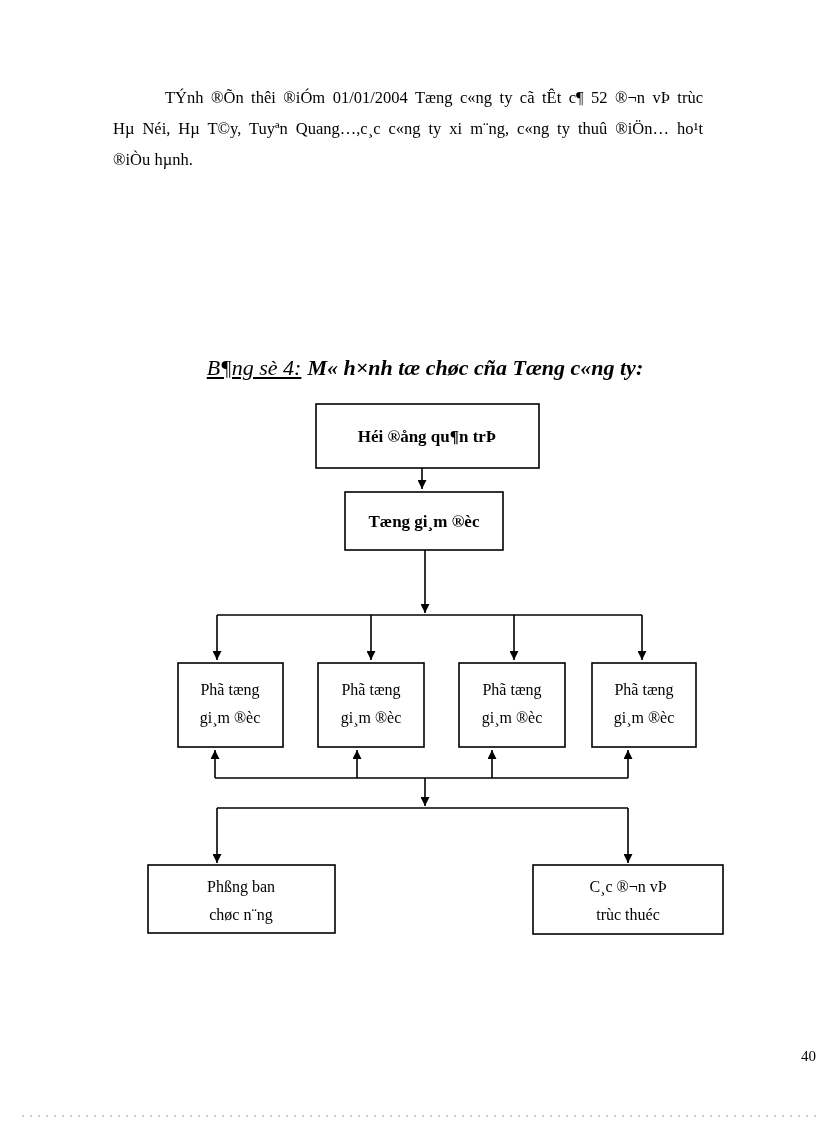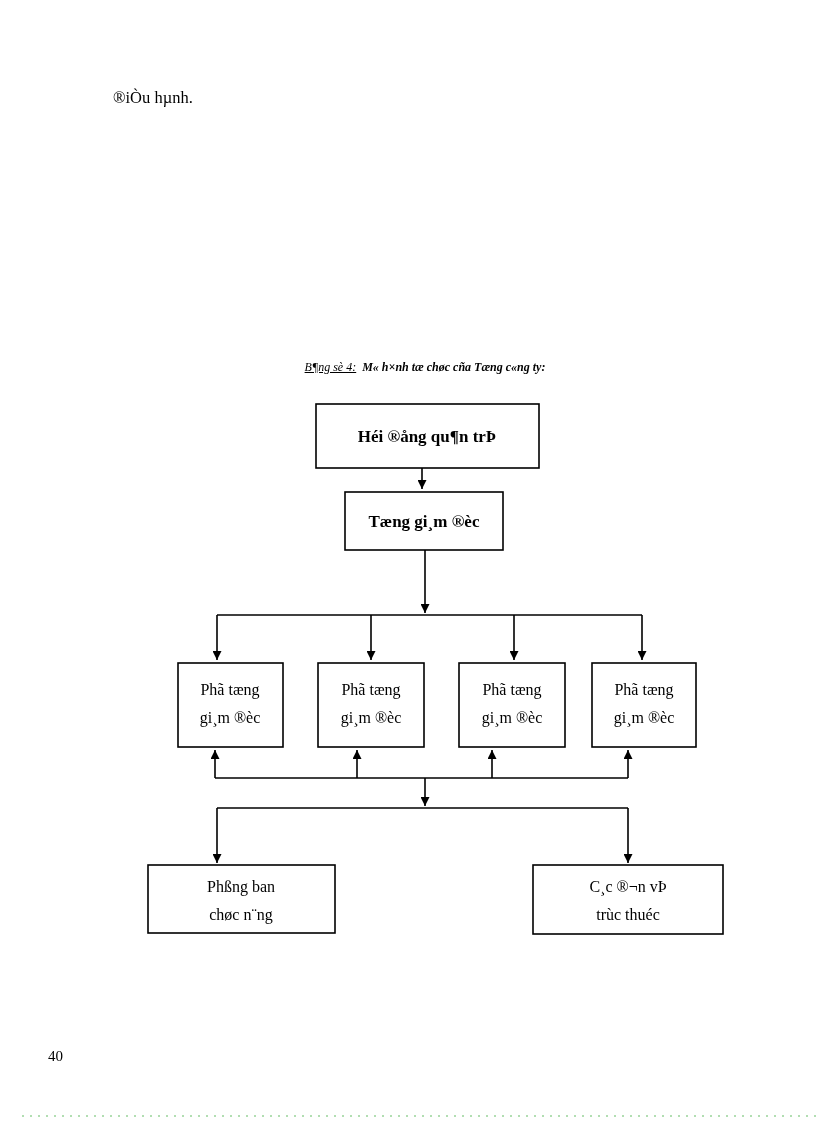--- a/index.html
+++ b/index.html
@@ -30,21 +30,21 @@
     text-align-last: left;
   }
   .caption {
     position: absolute;
     left: 113px;
     top: 352px;
     width: 590px;
     box-sizing: border-box;
     padding-left: 34px;
     text-align: center;
-    font-size: 12px;
+    font-size: 22px;
     line-height: 31px;
     font-style: italic;
   }
   .caption .cap-label { text-decoration: underline; }
   .caption .cap-title { font-weight: bold; margin-left: 6px; }
   svg.diagram {
     position: absolute;
     left: 0; top: 0;
     width: 816px; height: 1123px;
   }
@@ -56,36 +56,38 @@
     text-anchor: middle;
   }
   svg.diagram text.lvl1 { font-size: 17px; font-weight: bold; }
   svg.diagram text.lvl2 { font-size: 16px; }
   .pageno {
     position: absolute;
     left: 0; top: 1048px;
     width: 816px;
     box-sizing: border-box;
     padding-left: 48px;
-    text-align: left;
+    text-align: right;
     font-size: 15px;
   }
   .footer-dots {
     position: absolute;
     left: 22px; top: 1115px;
     width: 794px; height: 2px;
     background: repeating-linear-gradient(to right, #b2deb2 0 2px, transparent 2px 8px);
   }
 </style>
 </head>
 <body>
 
 <div class="page">
 
   <div class="para">
+    <div class="line first">TÝnh ®Õn thêi ®iÓm 01/01/2004 Tæng c«ng ty cã tÊt c¶ 52 ®¬n vÞ trùc</div>
+    <div class="line">Hµ Néi, Hµ T©y, Tuyªn Quang…,c¸c c«ng ty xi m¨ng, c«ng ty thuû ®iÖn… ho¹t</div>
     <div class="line last">®iÒu hµnh.</div>
   </div>
 
   <div class="caption">
     <span class="cap-label">B¶ng sè 4:</span><span class="cap-title">M« h×nh tæ chøc cña Tæng c«ng ty:</span>
   </div>
 
   <svg class="diagram" viewBox="0 0 816 1123" xmlns="http://www.w3.org/2000/svg">
     <defs>
       <marker id="arrow" viewBox="0 0 10 10" refX="10" refY="5" markerWidth="9" markerHeight="9" markerUnits="userSpaceOnUse" orient="auto">

